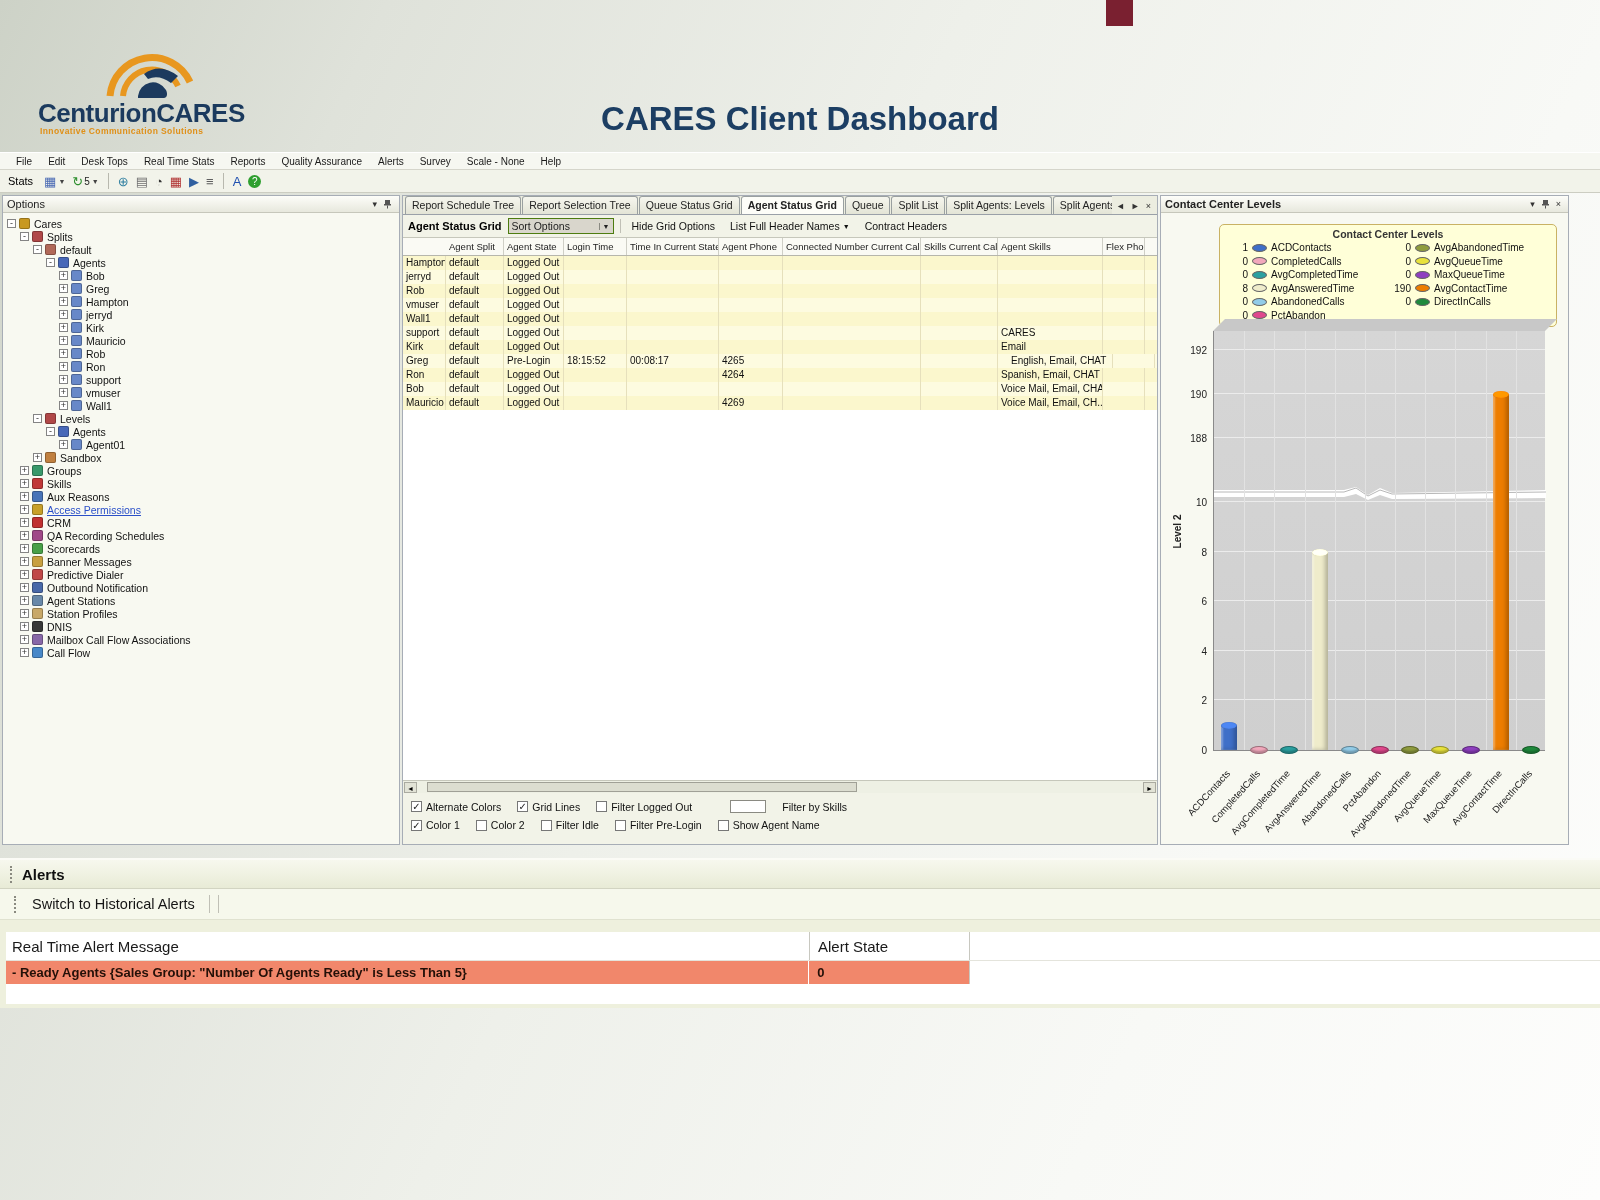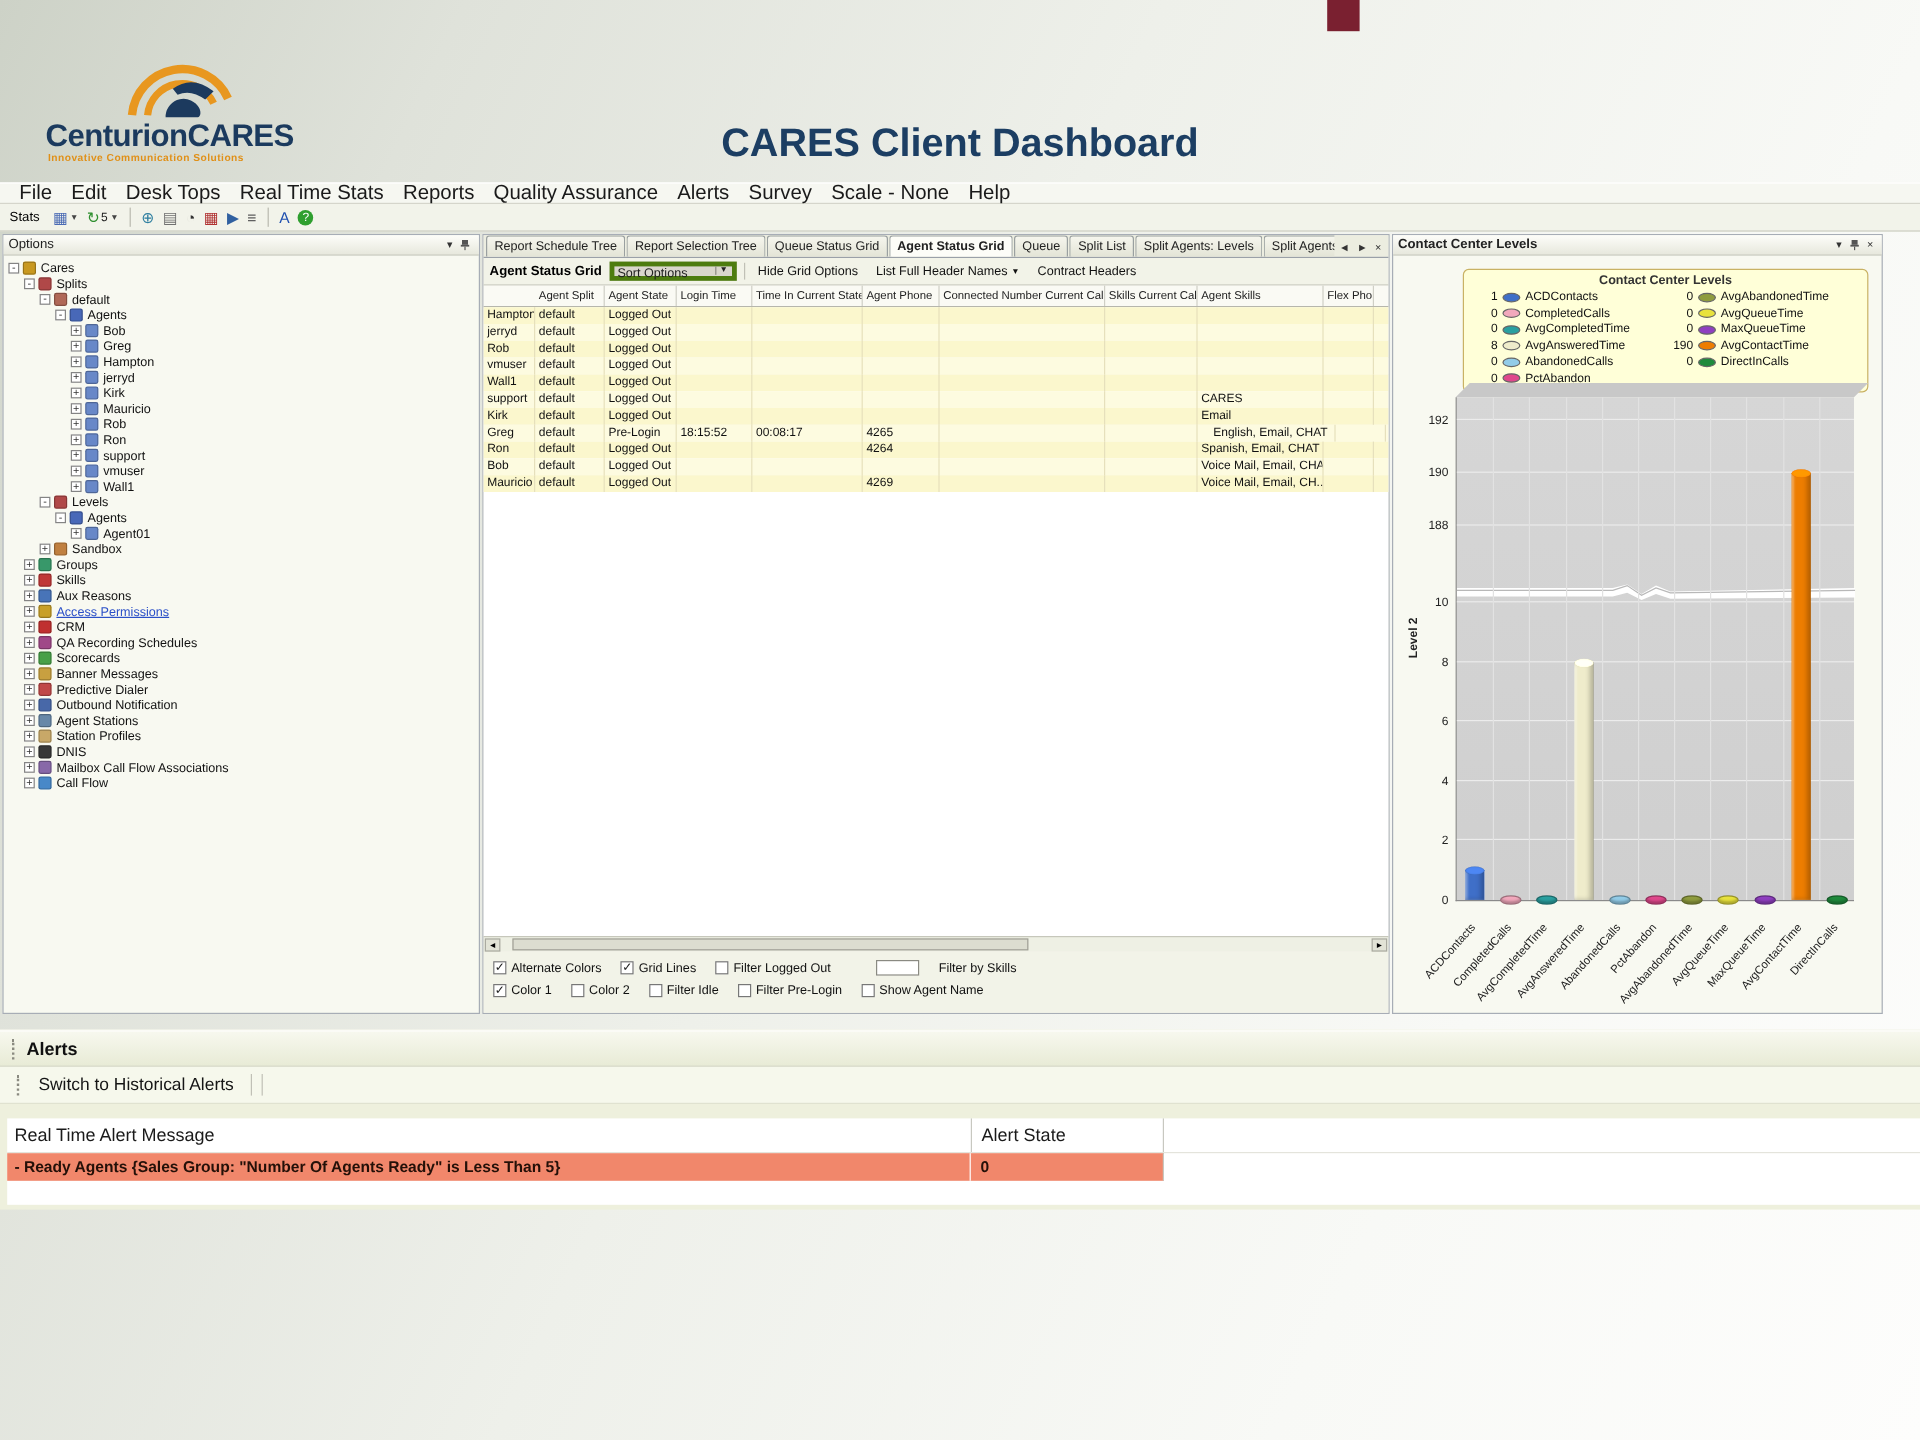--- a/index.html
+++ b/index.html
@@ -8,21 +8,21 @@
   background:linear-gradient(115deg,#cdd2c7 0%,#dfe2da 18%,#eef0ea 45%,#f8f9f6 75%,#fdfdfc 100%);}
 .accent-block{position:absolute;left:1106px;top:0;width:27px;height:26px;background:#7a2030;}
 
 .logo{position:absolute;left:38px;top:48px;width:250px;height:92px;}
 .logo-burst{position:absolute;left:60px;top:0;}
 .logo-name{position:absolute;top:50px;left:0;font-size:26px;font-weight:bold;color:#1b3a5e;letter-spacing:-0.5px;}
 .logo-tagline{position:absolute;top:78px;left:2px;font-size:8.5px;font-weight:bold;color:#e09018;letter-spacing:.4px;white-space:nowrap;}
 .page-title{position:absolute;top:100px;left:0;width:1600px;text-align:center;font-size:33px;font-weight:bold;color:#1c3e63;}
 
 .menubar{position:absolute;top:152px;left:0;width:1600px;height:18px;background:#f6f7f1;border-top:1px solid #fff;border-bottom:1px solid #d5d5cb;display:flex;align-items:center;padding-left:8px;}
-.menu-item{font-size:17px;color:#1a1a1a;padding:0 8px;cursor:default;white-space:nowrap;}
+.menu-item{font-size:10px;color:#1a1a1a;padding:0 8px;cursor:default;white-space:nowrap;}
 .toolbar{position:absolute;top:170px;left:0;width:1600px;height:23px;background:#f2f3ea;border-bottom:1px solid #cccdc2;display:flex;align-items:center;padding-left:6px;gap:3px;}
 .stats-label{font-size:11px;padding:0 6px 0 2px;}
 #toolbar-icons{display:flex;align-items:center;gap:3px;}
 .tb-icon{display:inline-flex;align-items:center;height:18px;padding:0 2px;}
 .tb-glyph{font-size:13px;line-height:15px;}
 .tb-label{font-size:10px;margin-left:1px;color:#222;}
 .tb-dd{font-size:7px;color:#444;margin-left:2px;}
 .tb-sep{width:1px;height:16px;background:#b8b8ae;margin:0 4px;}
 
 .panel{position:absolute;background:#f8f9f1;border:1px solid #a7adb6;}
@@ -42,21 +42,21 @@
 .t-link{color:#2b50c8;text-decoration:underline;}
 
 .tabstrip{display:flex;align-items:flex-end;height:19px;padding:1px 2px 0 2px;border-bottom:1px solid #9aa0a8;background:#ecede0;}
 #tabs{display:flex;flex:1;height:18px;overflow:hidden;}
 .tab{font-size:10.5px;padding:2px 6px 0 6px;background:linear-gradient(#f6f6ee,#e3e4d6);border:1px solid #9aa0a0;border-bottom:none;border-radius:3px 3px 0 0;margin-right:1px;white-space:nowrap;color:#222;}
 .tab.active{background:#fdfdf8;font-weight:bold;}
 .tab-controls{display:flex;gap:2px;padding:0 2px 2px 2px;font-size:9px;color:#333;}
 .tab-controls span{padding:1px 2px;}
 .grid-toolbar{height:23px;display:flex;align-items:center;gap:6px;padding:0 5px;background:#f2f3e8;border-bottom:1px solid #c6c7bb;}
 .gt-title{font-size:11px;font-weight:bold;}
-.dropdown{display:flex;align-items:flex-start;width:106px;height:16px;background:#d9d6cc;border:4px solid #4d7c0f;font-size:10.5px;padding:0 3px;color:#222;}
+.dropdown{display:flex;align-items:center;width:106px;height:16px;background:#d9d6cc;border:1px solid #4d7c0f;font-size:10.5px;padding:0 3px;color:#222;}
 .dd-arrow{margin-left:auto;font-size:7px;border-left:1px solid #8a8a82;padding-left:3px;}
 .gt-sep{width:1px;height:14px;background:#c0c0b6;}
 .gt-btn{font-size:10.5px;padding:1px 5px;color:#111;white-space:nowrap;display:inline-flex;align-items:center;}
 .gt-btn .dd{font-size:7px;margin-left:3px;}
 .grid-header{display:flex;height:18px;background:#fafaf4;border-bottom:1px solid #b6b6ac;}
 .gh-cell{font-size:9.5px;line-height:17px;padding-left:3px;border-right:1px solid #cfcfc6;color:#222;white-space:nowrap;overflow:hidden;flex:none;}
 .grid-body-wrap{position:relative;height:524px;background:#fff;}
 .g-row{display:flex;height:14px;background:#fbf7cd;}
 .g-row.alt{background:#fdfbe0;}
 .g-cell{font-size:10px;line-height:14px;padding-left:3px;border-right:1px solid #e6e0bc;white-space:nowrap;overflow:hidden;flex:none;color:#111;}

